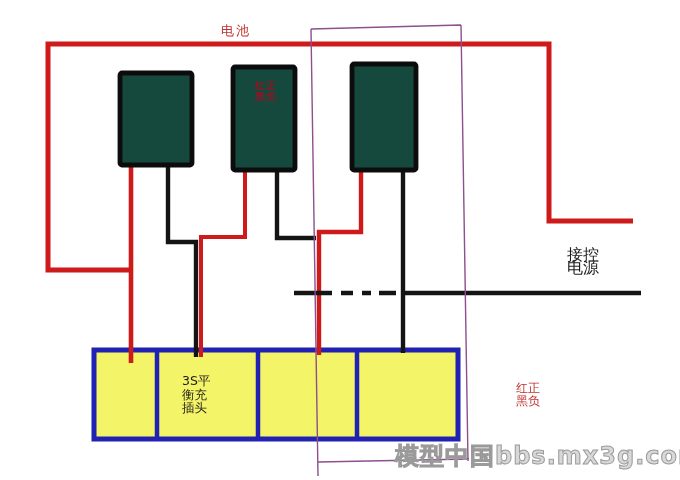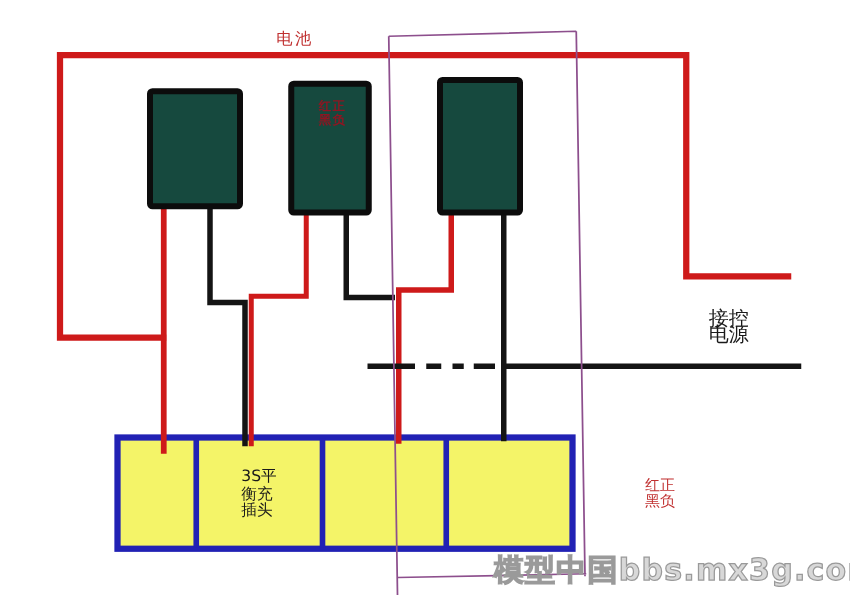--- a/index.html
+++ b/index.html
@@ -6,21 +6,21 @@
   .stage{
     position:relative;width:680px;height:480px;background:#ffffff;
     overflow:hidden;font-family:"DejaVu Sans","Liberation Sans",sans-serif;
   }
   .stage svg{position:absolute;left:0;top:0;}
   .lbl{position:absolute;white-space:pre-line;}
   .lbl-battery-group{left:221px;top:22px;font-size:13px;letter-spacing:2px;color:var(--c-label_red);}
   .lbl-marking{left:255px;top:80px;font-size:10px;line-height:11px;font-weight:bold;
                color:var(--c-marking_red);letter-spacing:1px;}
   .lbl-control-power{left:567px;top:248px;font-size:16px;line-height:13px;color:var(--c-label_black);}
-  .lbl-balance-plug{left:193px;top:374px;font-size:12.5px;line-height:13.5px;color:var(--c-label_black);}
+  .lbl-balance-plug{left:182px;top:374px;font-size:12.5px;line-height:13.5px;color:var(--c-label_black);}
   .lbl-wire-legend{left:516px;top:382px;font-size:12px;line-height:12.5px;color:var(--c-label_red);}
   .watermark{
     left:395px;top:440px;font-size:24px;font-weight:bold;letter-spacing:1px;
     color:var(--c-watermark_fill);-webkit-text-stroke:1px var(--c-watermark_gray);
     white-space:nowrap;
   }
   
   .s-red{stroke:var(--c-wire_red);fill:none;}
   .s-black{stroke:var(--c-wire_black);fill:none;}
   .s-blue{stroke:var(--c-plug_border_blue);fill:none;}

